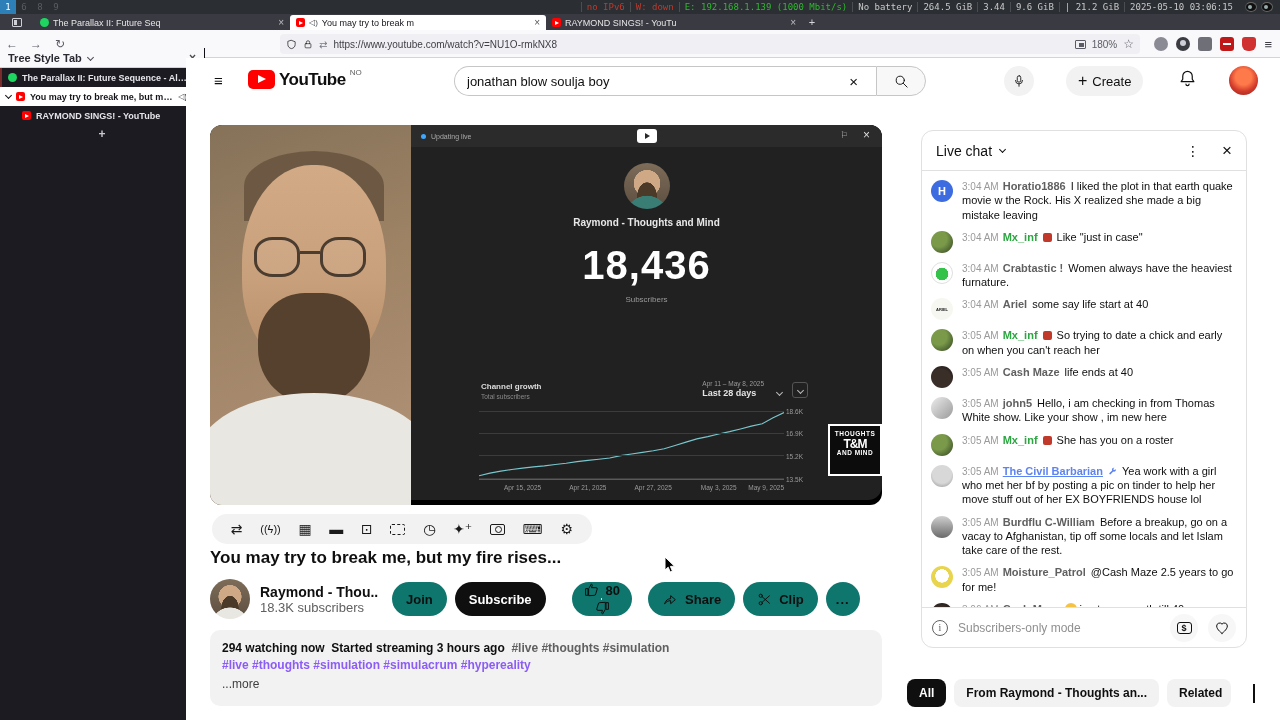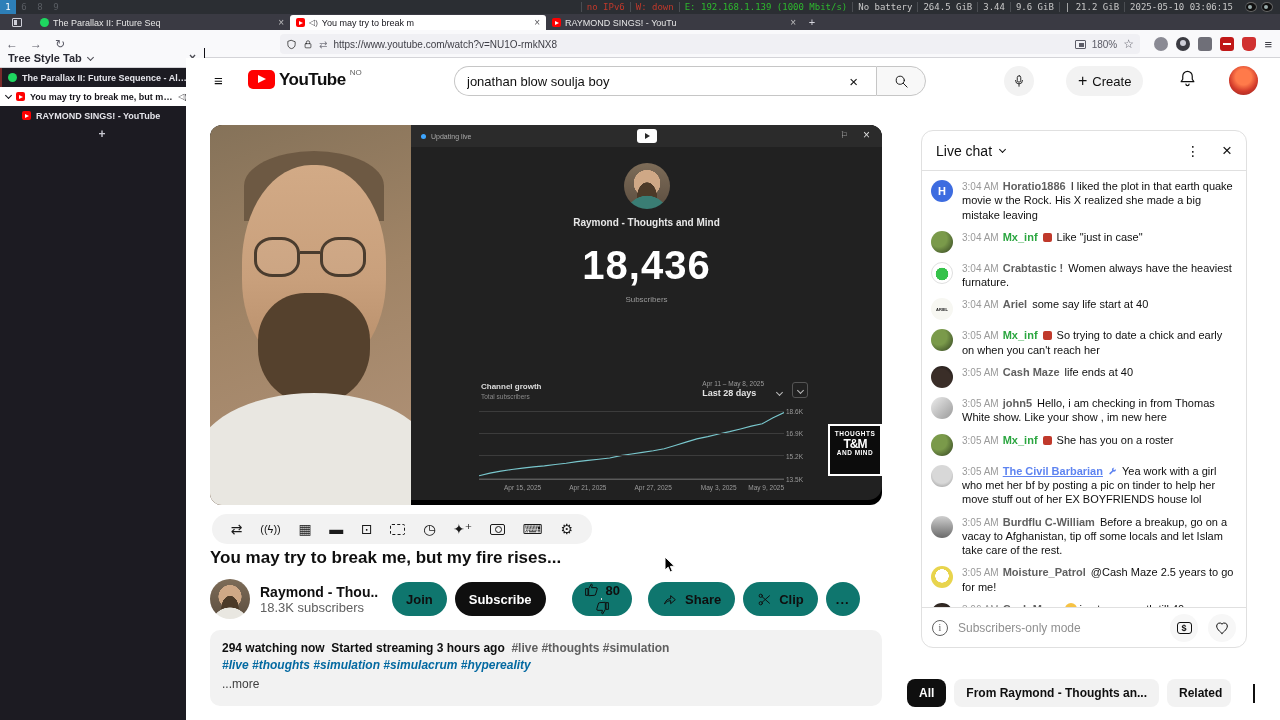--- a/index.html
+++ b/index.html
@@ -186,21 +186,21 @@
   #likes { margin-left:26px; padding:0;flex-direction:column; }
   #likes .seg { display:flex; align-items:center; gap:6px; padding:0 12px; height:100%; }
   #likes .div { width:1px; height:20px; background:#d9d9d9; }
   #morebtn { margin-left:8px; width:34px; padding:0; letter-spacing:1px; }
 
   
   #desc { position:absolute; left:24px; top:572px; width:672px; height:76px; background:#f2f2f2; border-radius:10px;
     padding:10px 12px; font-size:12px; color:#0f0f0f; line-height:1.45; }
   #desc .meta { font-weight:bold; }
   #desc .gtags { color:#606060; font-weight:bold; }
-  #desc .btags { color:#0369a1; font-weight:bold;font-style:italic; }
+  #desc .btags { color:#8b5cf6; font-weight:bold; }
   #desc .more { color:#404040; margin-top:1px; }
 
   
   #chat { position:absolute; left:735px; top:72px; width:326px; height:518px; border:1px solid #e0e0e0;
     border-radius:12px; display:flex; flex-direction:column; overflow:hidden; background:#fff; }
   #chat-head { height:40px; flex:none; border-bottom:1px solid #e0e0e0; display:flex; align-items:center; padding:0 14px; gap:8px; }
   #chat-title { font-size:14px; color:#0f0f0f; }
   #chat-head .chevd { border-color:#0f0f0f; margin-top:-2px; }
   #chat-dots { margin-left:auto; font-size:14px; color:#0f0f0f; }
   #chat-close { margin-left:14px; font-size:17px; color:#0f0f0f; }

